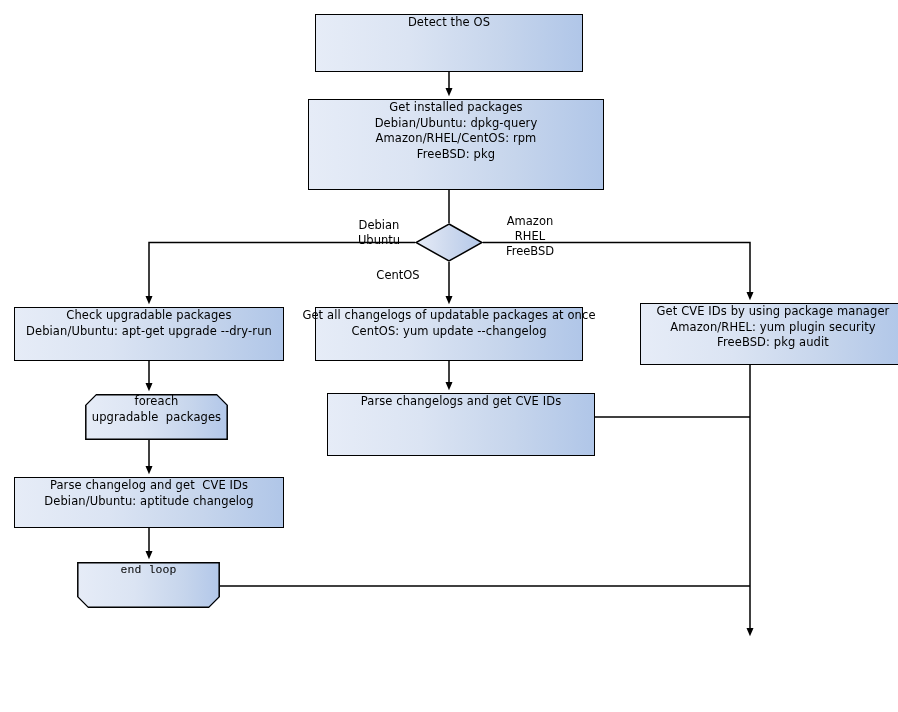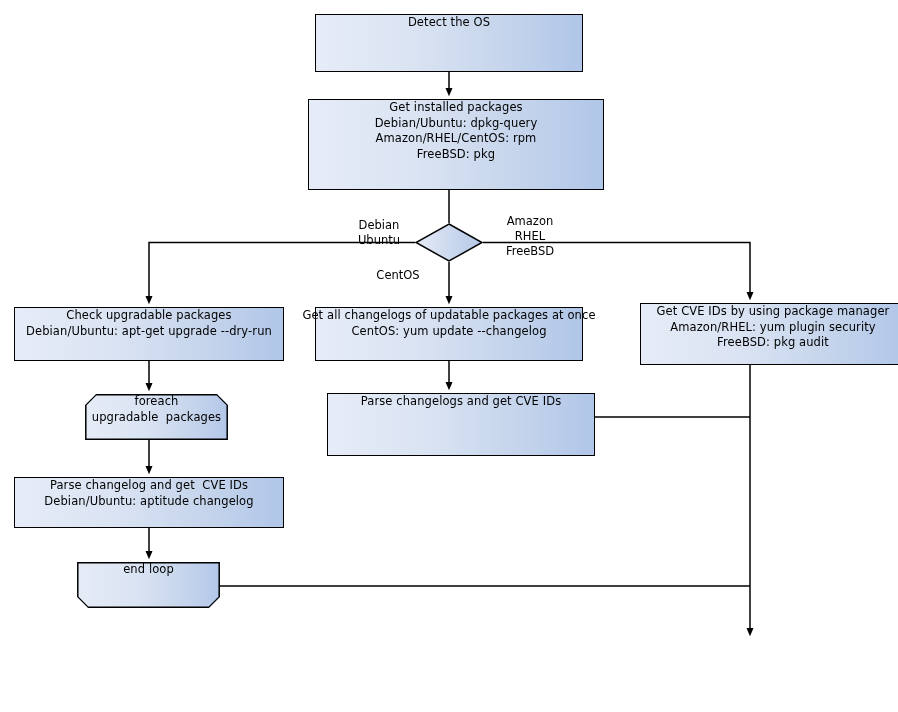--- a/index.html
+++ b/index.html
@@ -183,21 +183,21 @@
 
   <div class="node proc" style="left:315px; top:393px; width:268px; height:63px;margin-left:12px;">
     <span>Parse changelogs and get CVE IDs</span>
   </div>
 
   <div class="node proc" style="left:14px; top:477px; width:270px; height:51px;">
     <span>Parse changelog and get  CVE IDs
 Debian/Ubuntu: aptitude changelog</span>
   </div>
 
-  <div class="node loop-end" style="left:77px; top:562px; width:143px; height:46px;">
+  <div class="node loop-end" style="left:77px; top:562px; width:143px; height:46px;font-family:Liberation Mono, monospace;">
     <svg class="loop-outline" width="143" height="46" viewBox="0 0 143 46">
       <polygon points="0.8,0.8 142.2,0.8 142.2,35 132,45.2 11,45.2 0.8,35" fill="none" stroke="#000000" stroke-width="1.5"></polygon>
     </svg>
     <span class="loop-label">end loop</span>
   </div>
 
 
 </div>
 
 </body></html>

